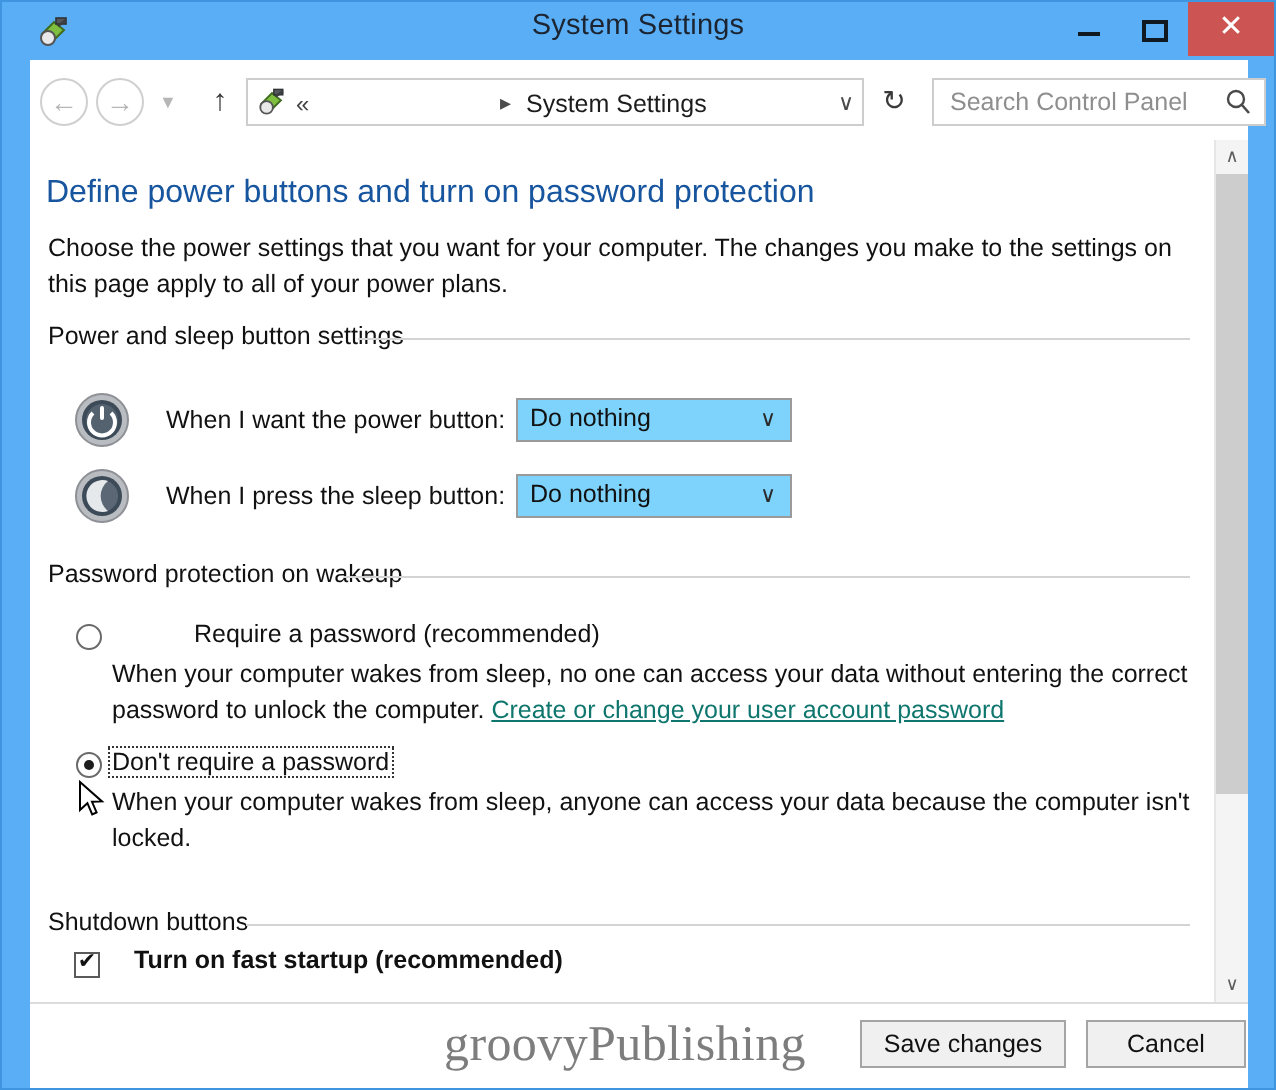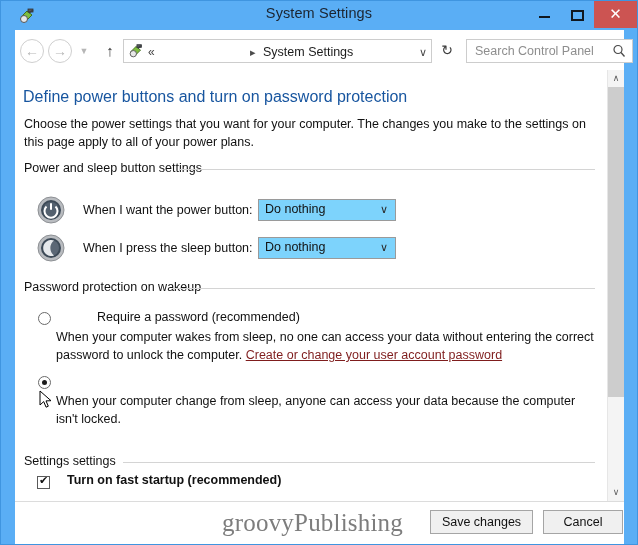--- a/index.html
+++ b/index.html
@@ -258,21 +258,21 @@
     outline: 1px dotted #333;
     padding: 0 1px;
   }
   .helptext {
     position: absolute;
     font-size: 12.5px;
     color: #111111;
     line-height: 18px;
   }
   .hyperlink {
-    color: #7f1d1d;
+    color: #0f766e;
     text-decoration: underline;
     cursor: pointer;
   }
 
   .checkbox {
     position: absolute;
     width: 13px; height: 13px;
     border: 1px solid #5a5a5a;
     background: #ffffff;
   }
@@ -454,23 +454,24 @@
     <div class="grouphdr" style="top:210px;">Password protection on wakeup</div>
     <div class="grouprule" style="left:157px; top:218px; width:423px;"></div>
 
     <span class="radio" style="left:23px; top:242px;"></span>
     <span class="radiolabel" style="left:48px; top:240px;margin-left:34px;">Require a password (recommended)</span>
     <div class="helptext" style="left:41px; top:258px; width:540px;">
       <span>When your computer wakes from sleep, no one can access your data without entering the correct password to unlock the computer. </span><span class="hyperlink">Create or change your user account password</span>
     </div>
 
     <span class="radio checked" style="left:23px; top:306px;"></span>
-    <div class="helptext" style="left:41px; top:322px; width:540px;">When your computer change from sleep, anyone can access your data because the computer isn't locked.</div>
-
-    <div class="grouphdr" style="top:384px;">Settings settings</div>
+    <span class="radiolabel focused" style="left:40px; top:304px;">Don't require a password</span>
+    <div class="helptext" style="left:41px; top:322px; width:540px;">When your computer wakes from sleep, anyone can access your data because the computer isn't locked.</div>
+
+    <div class="grouphdr" style="top:384px;">Shutdown buttons</div>
     <div class="grouprule" style="left:108px; top:392px; width:472px;"></div>
 
     <span class="checkbox checked" style="left:22px; top:406px;"></span>
     <span id="fast-startup-label" style="left:42px; top:403px;margin-left:10px;">Turn on fast startup (recommended)</span>
 
     <div id="scrollbar">
       <div id="sb-up">∧</div>
       <div id="sb-thumb"></div>
       <div id="sb-down">∨</div>
     </div>

